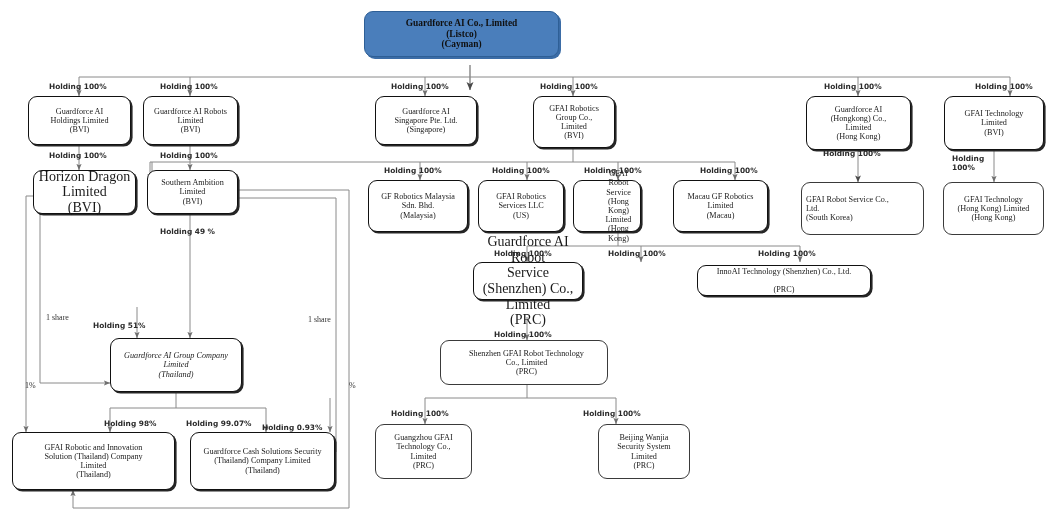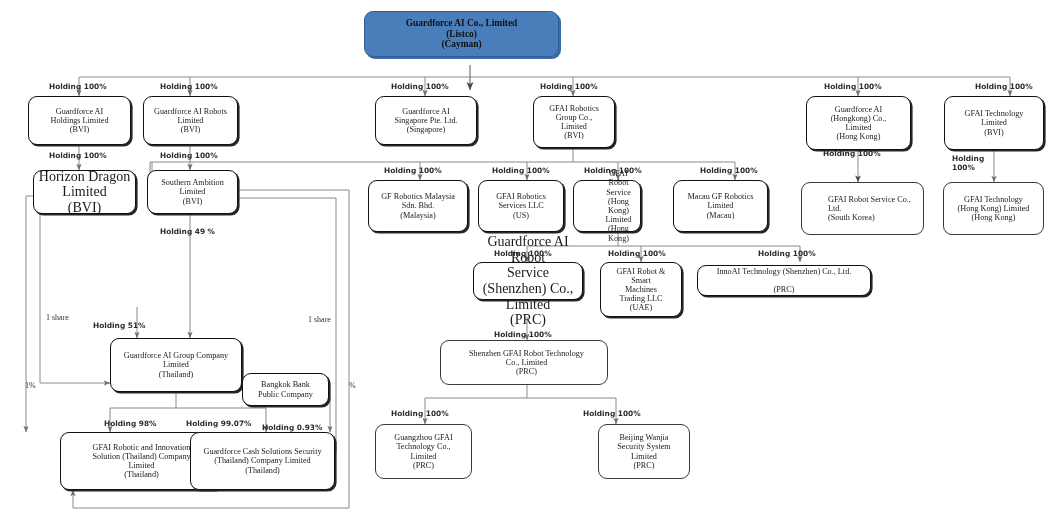--- a/index.html
+++ b/index.html
@@ -63,21 +63,21 @@
     border-width: 1.8px;
     box-shadow: none;
     text-align: left;
     justify-content: flex-start;
     padding-left: 26px;
   }
   .node.ellipse .txt { text-align: left; }
   .node.leftalign {
     text-align: left;
     justify-content: flex-end;
-    padding-left: 26px;
+    padding-left: 4px;
   }
   .node.leftalign .txt { text-align: left; }
   .edge-label {
     position: absolute;
     font-family: "DejaVu Sans", "Liberation Sans", sans-serif;
     font-size: 7.4px;
     font-weight: bold;
     color: #2b2b2b;
     white-space: pre-line;
     z-index: 4;
@@ -272,44 +272,33 @@
   </div>
 
 
   <div class="node" style="left:473px; top:262px; width:110px; height:38px; font-size:14px;">
     <span class="txt">Guardforce AI Robot
 Service (Shenzhen) Co.,
 Limited
 (PRC)</span>
   </div>
 
-  <div class="node" style="left:600px; top:262px; width:82px; height:55px; font-size:8.2px;">
-    <span class="txt">GFAI Robot &amp;
-Smart
-Machines
-Trading LLC
-(UAE)</span>
-  </div>
 
   <div class="node" style="left:697px; top:265px; width:174px; height:31px; font-size:8.2px;">
     <span class="txt">InnoAI Technology (Shenzhen) Co., Ltd.
 
 (PRC)</span>
   </div>
 
-  <div class="node" style="left:110px; top:338px; width:132px; height:54px; font-size:8.2px;">
+  <div class="node" style="left:110px; top:338px; width:132px; height:54px; font-size:8.2px;font-style:italic;">
     <span class="txt">Guardforce AI Group Company
 Limited
 (Thailand)</span>
   </div>
 
-  <div class="node" style="left:242px; top:373px; width:87px; height:33px; font-size:8.2px;">
-    <span class="txt">Bangkok Bank
-Public Company</span>
-  </div>
 
   <div class="node thin" style="left:440px; top:340px; width:168px; height:45px; font-size:8.2px;padding-left:8px;">
     <span class="txt">Shenzhen GFAI Robot Technology
 Co., Limited
 (PRC)</span>
   </div>
 
   <div class="node thin" style="left:375px; top:424px; width:97px; height:55px; font-size:8.2px;">
     <span class="txt">Guangzhou GFAI
 Technology Co.,
@@ -317,21 +306,21 @@
 (PRC)</span>
   </div>
 
   <div class="node thin" style="left:598px; top:424px; width:92px; height:55px; font-size:8.2px;justify-content:center;">
     <span class="txt">Beijing Wanjia
 Security System
 Limited
 (PRC)</span>
   </div>
 
-  <div class="node" style="left:12px; top:432px; width:163px; height:58px; font-size:8.2px;margin-left:48px;">
+  <div class="node" style="left:12px; top:432px; width:163px; height:58px; font-size:8.2px;">
     <span class="txt">GFAI Robotic and Innovation
 Solution (Thailand) Company
 Limited
 (Thailand)</span>
   </div>
 
   <div class="node" style="left:178px; top:432px; width:145px; height:58px; font-size:8.2px;margin-left:12px;">
     <span class="txt">Guardforce Cash Solutions Security
 (Thailand) Company Limited
 (Thailand)</span>

